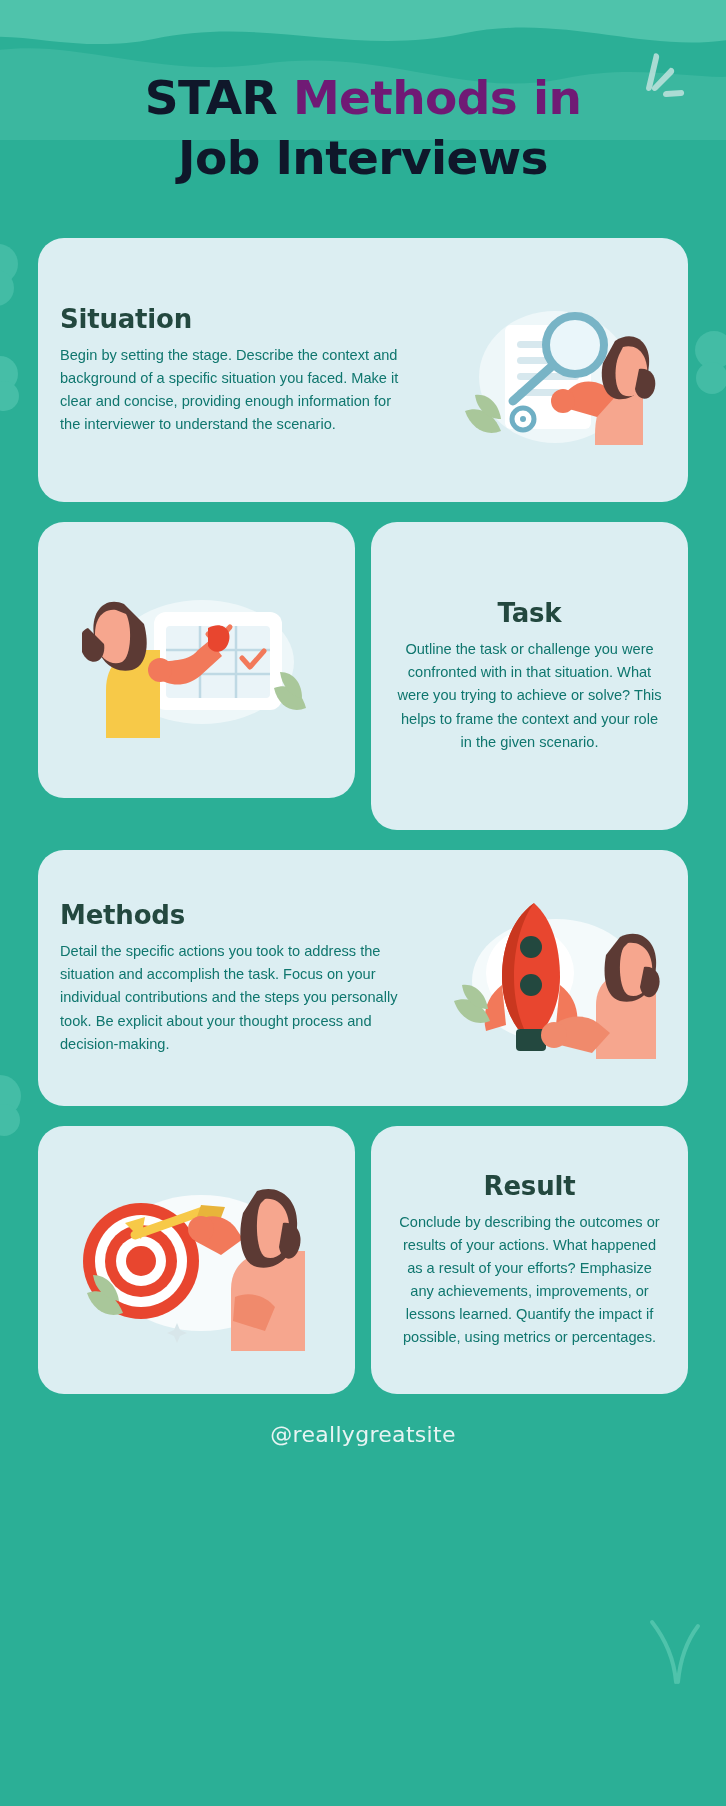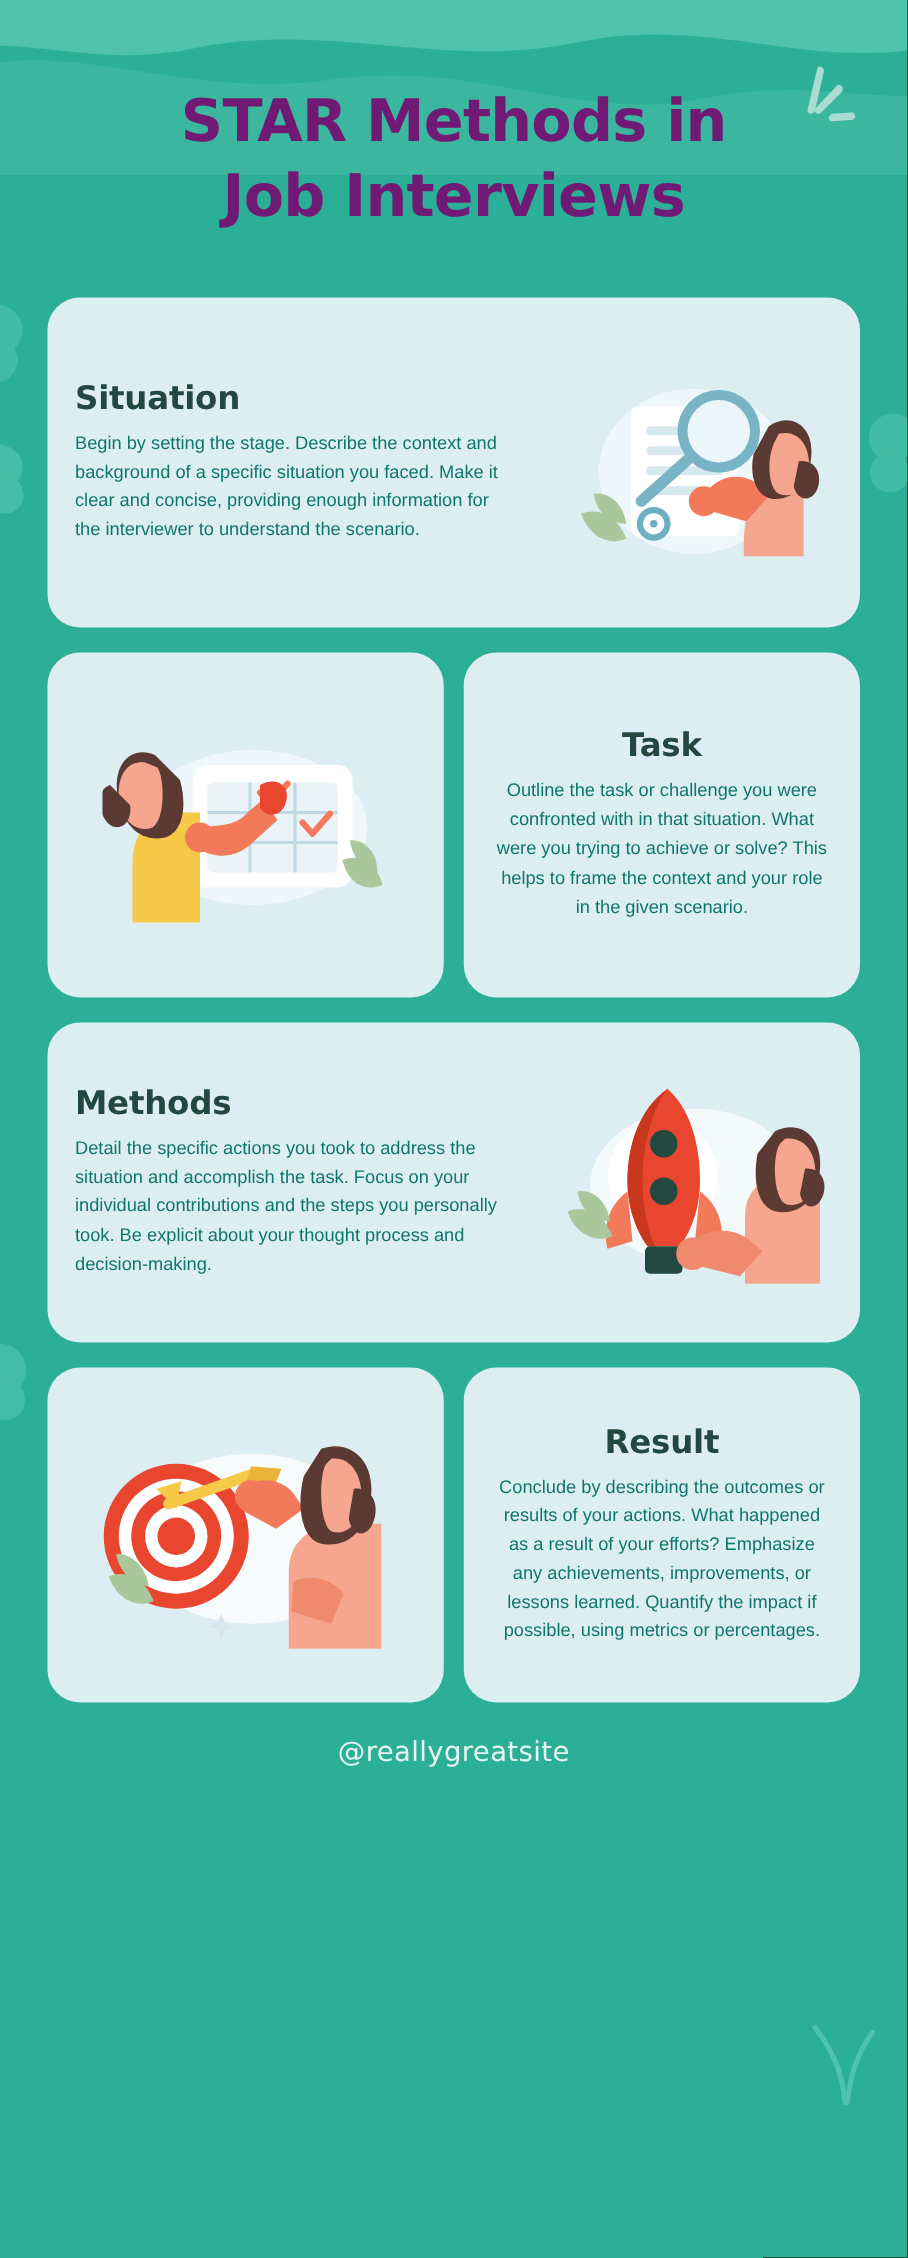--- a/index.html
+++ b/index.html
@@ -31,21 +31,21 @@
 
   .title-wrap {
     position:absolute; left:0; right:0; top:68px;
     text-align:center; z-index:4;
   }
   .title-line {
     font-size:47px; font-weight:bold;
     letter-spacing:-0.6px; line-height:1.28;
     font-family:"DejaVu Sans", sans-serif;
   }
-  .t-light { color:#701a75; }
+  .t-light { color:#0f172a; }
   .t-dark  { color:#701a75; }
 
   .sparkle {
     position:absolute; right:36px; top:46px;
     z-index:5; opacity:.85;
   }
 
   
   .blob { position:absolute; pointer-events:none; z-index:1; }
   .blob-l1 { left:-24px; top:244px; }
@@ -229,21 +229,21 @@
               <path d="M34,40 C18,38 10,54 14,74 C18,90 30,96 40,92 C50,86 50,54 44,44 Z" fill="#F6A68E"></path>
               <path d="M6,58 C-6,62 -4,82 6,90 C16,96 24,86 22,74 Z" fill="#5C3A34"></path>
               <g fill="#A9C79A">
                 <path d="M192,118 C208,112 220,122 224,138 C210,144 196,136 192,118 Z"></path>
                 <path d="M198,102 C212,102 220,114 220,128 C208,126 200,116 198,102 Z"></path>
               </g>
             </svg>
           </div>
         </div>
       </div>
-      <div class="card half" style="height:276px">
+      <div class="card half" style="height:308px">
         <div class="card-inner">
           <div class="txt-col right">
             <div class="card-title">Task</div>
             <div class="card-body">Outline the task or challenge you were confronted with in that situation. What were you trying to achieve or solve? This helps to frame the context and your role in the given scenario.</div>
           </div>
         </div>
       </div>
     </div>
 
     <div class="row">

